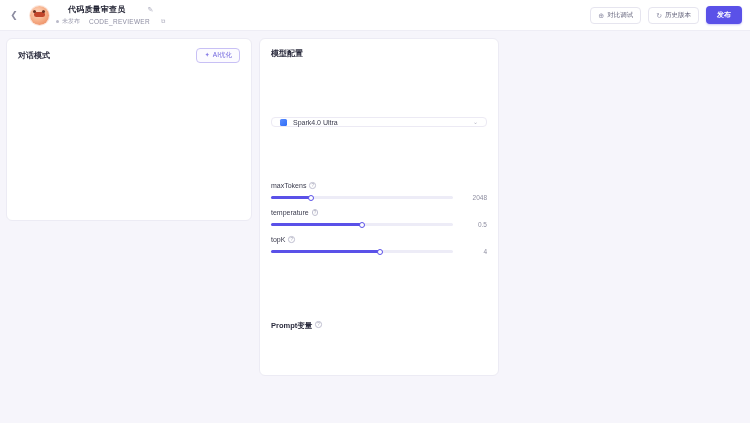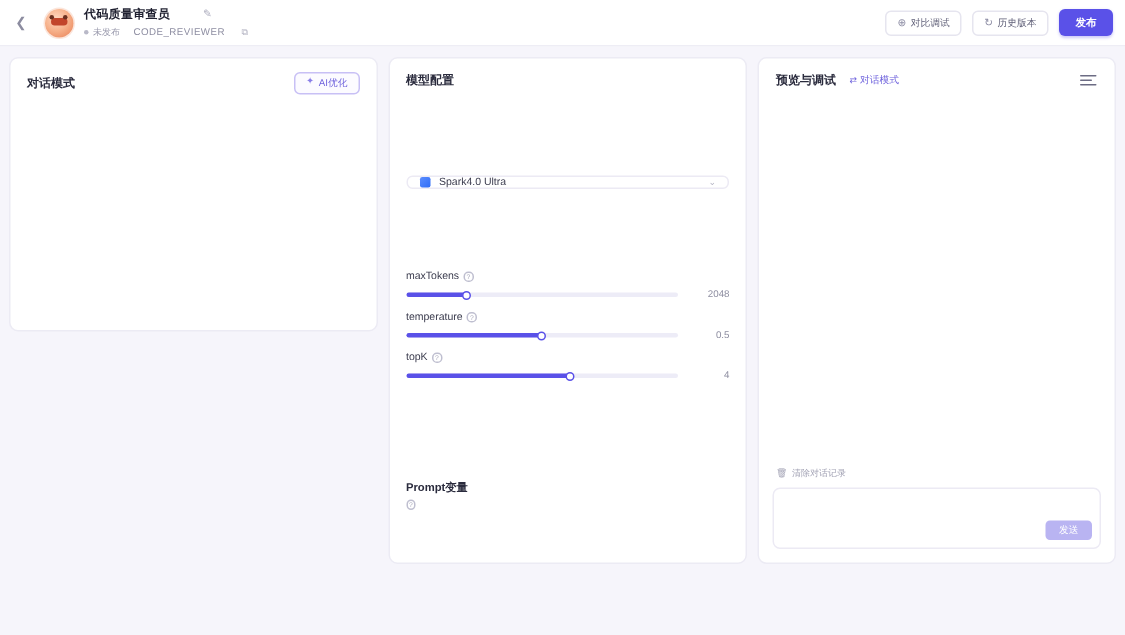--- a/index.html
+++ b/index.html
@@ -38,21 +38,21 @@
     width: 11px; height: 5px; border-radius: 3px;
     background: #c2452b;
   }
   .avatar::after {
     content: ""; position: absolute; left: 3px; top: 4px;
     width: 3px; height: 3px; border-radius: 50%;
     background: #6b3020;
     box-shadow: 9px 0 0 0 #6b3020;
   }
   .title-block { margin-left: 7px; display: flex; flex-direction: column; justify-content: center; }
-  .title-row { display: flex; align-items: center; gap: 22px; }
+  .title-row { display: flex; align-items: center; gap: 22px; justify-content: center; }
   .app-title {
     font-size: 8px; color: #1f2030; font-weight: bold; letter-spacing: .2px;
   }
   .edit-icon { font-size: 7px; color: #a9a9bb; cursor: pointer; line-height: 1; }
   .meta-row { display: flex; align-items: center; gap: 9px; margin-top: 2px; }
   .status { display: flex; align-items: center; gap: 3px; }
   .status-dot {
     width: 3px; height: 3px; border-radius: 50%; background: #b9b9c8;
   }
   .status-text { font-size: 6px; color: #9a9aad; }
@@ -169,21 +169,20 @@
     transform: translate(-50%, -50%); cursor: pointer;
   }
   .slider-val {
     width: 34px; text-align: right; font-size: 6.5px; color: #8d8da0;
     flex: 0 0 auto;
   }
 
   .var-head {
     display: flex; align-items: flex-start; gap: 3px;
     padding: 14px 11px 0 11px;
-    flex-direction: column;
   }
   .var-head .nm { font-size: 7.5px; color: #2a2b3d; font-weight: bold; }
 
   
   .preview-head {
     display: flex; align-items: center;
     padding: 9px 11px 0 11px;
   }
   .mode-link {
     display: flex; align-items: center; gap: 2px;
@@ -337,43 +336,14 @@
 
     </div>
 
     <div class="var-head">
       <span class="nm">Prompt变量</span>
       <span class="help-icon">?</span>
     </div>
     <div style="flex:1 1 auto"></div>
   </div>
 
-  <div class="panel col-right">
-    <div class="preview-head">
-      <span class="panel-title">预览与调试</span>
-      <div class="mode-link">
-        <span class="ico">⇄</span>
-        <span class="lbl">对话模式</span>
-      </div>
-      <div class="list-icon">
-        <i></i>
-          <i></i>
-          <i></i>
-      </div>
-    </div>
-
-    <div class="chat-area"></div>
-
-    <div class="chat-footer">
-      <div class="clear-row">
-        <span class="ico">🗑</span>
-        <span class="lbl">清除对话记录</span>
-      </div>
-      <div class="input-box">
-        <div class="input-ph"></div>
-        <div class="send-btn">
-          <span class="lbl">发送</span>
-        </div>
-      </div>
-    </div>
-  </div>
 
 </div>
 
 </body></html>

